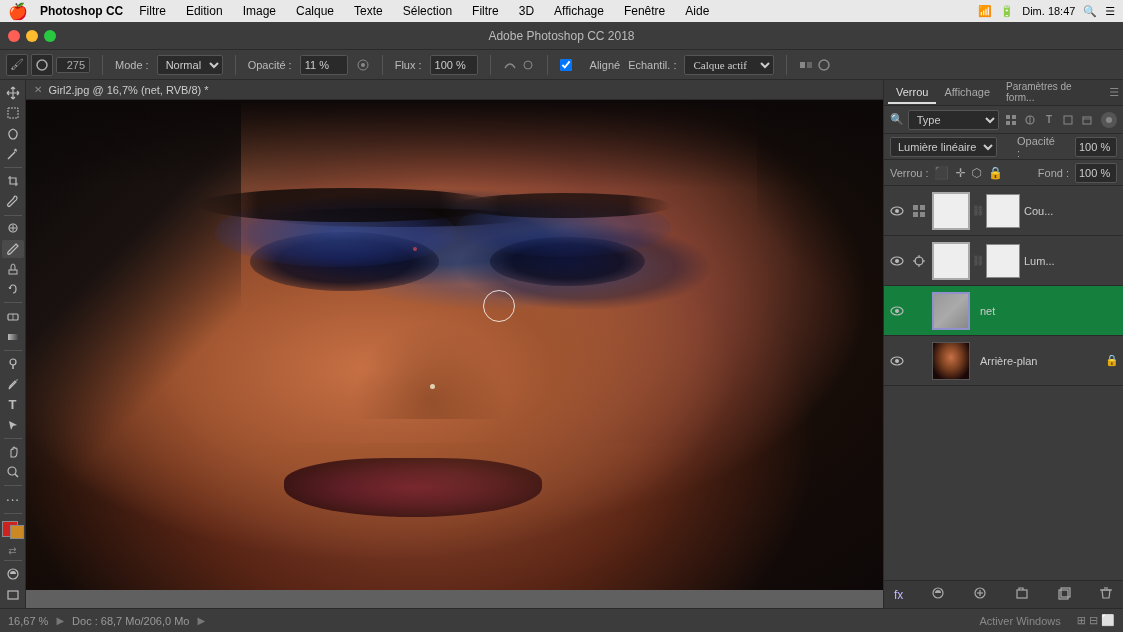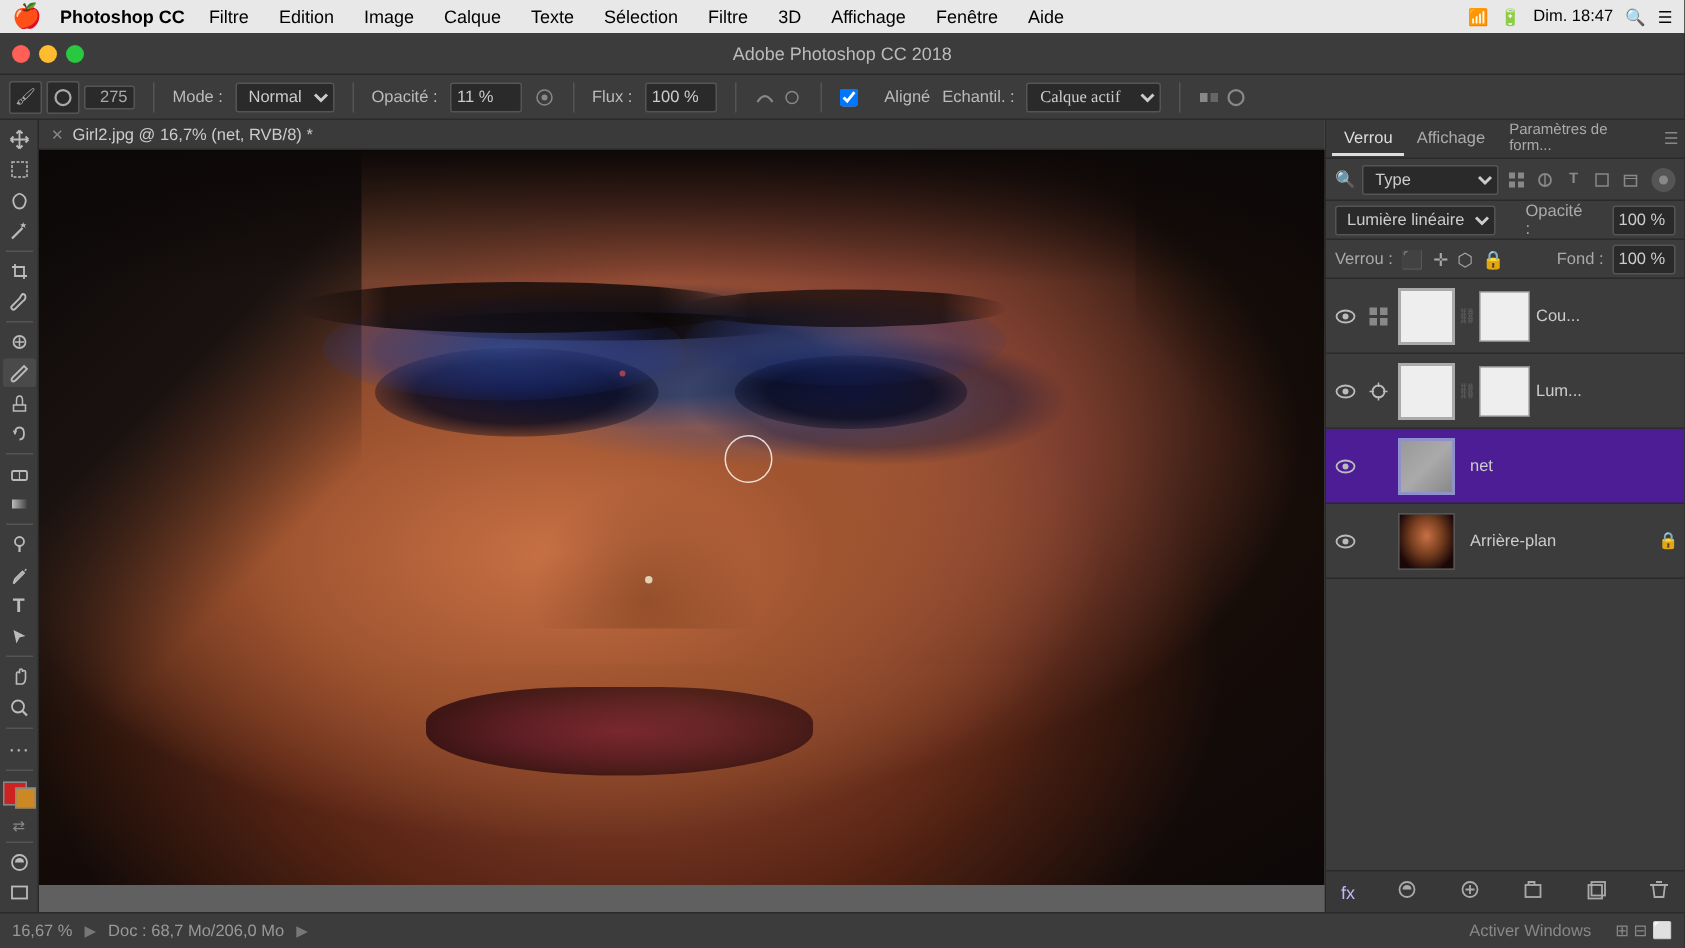--- a/index.html
+++ b/index.html
@@ -375,21 +375,21 @@
     }
     .layer-item {
       display: flex;
       align-items: center;
       height: 50px;
       padding: 0 4px;
       border-bottom: 1px solid #2a2a2a;
       gap: 4px;
       cursor: pointer;
     }
-    .layer-item.active { background: #4c1d95; }
+    .layer-item.active { background: #15803d; }
     .layer-visibility {
       width: 18px;
       display: flex;
       align-items: center;
       justify-content: center;
       color: #888;
       font-size: 12px;
       cursor: pointer;
     }
     .layer-icon-btn {

